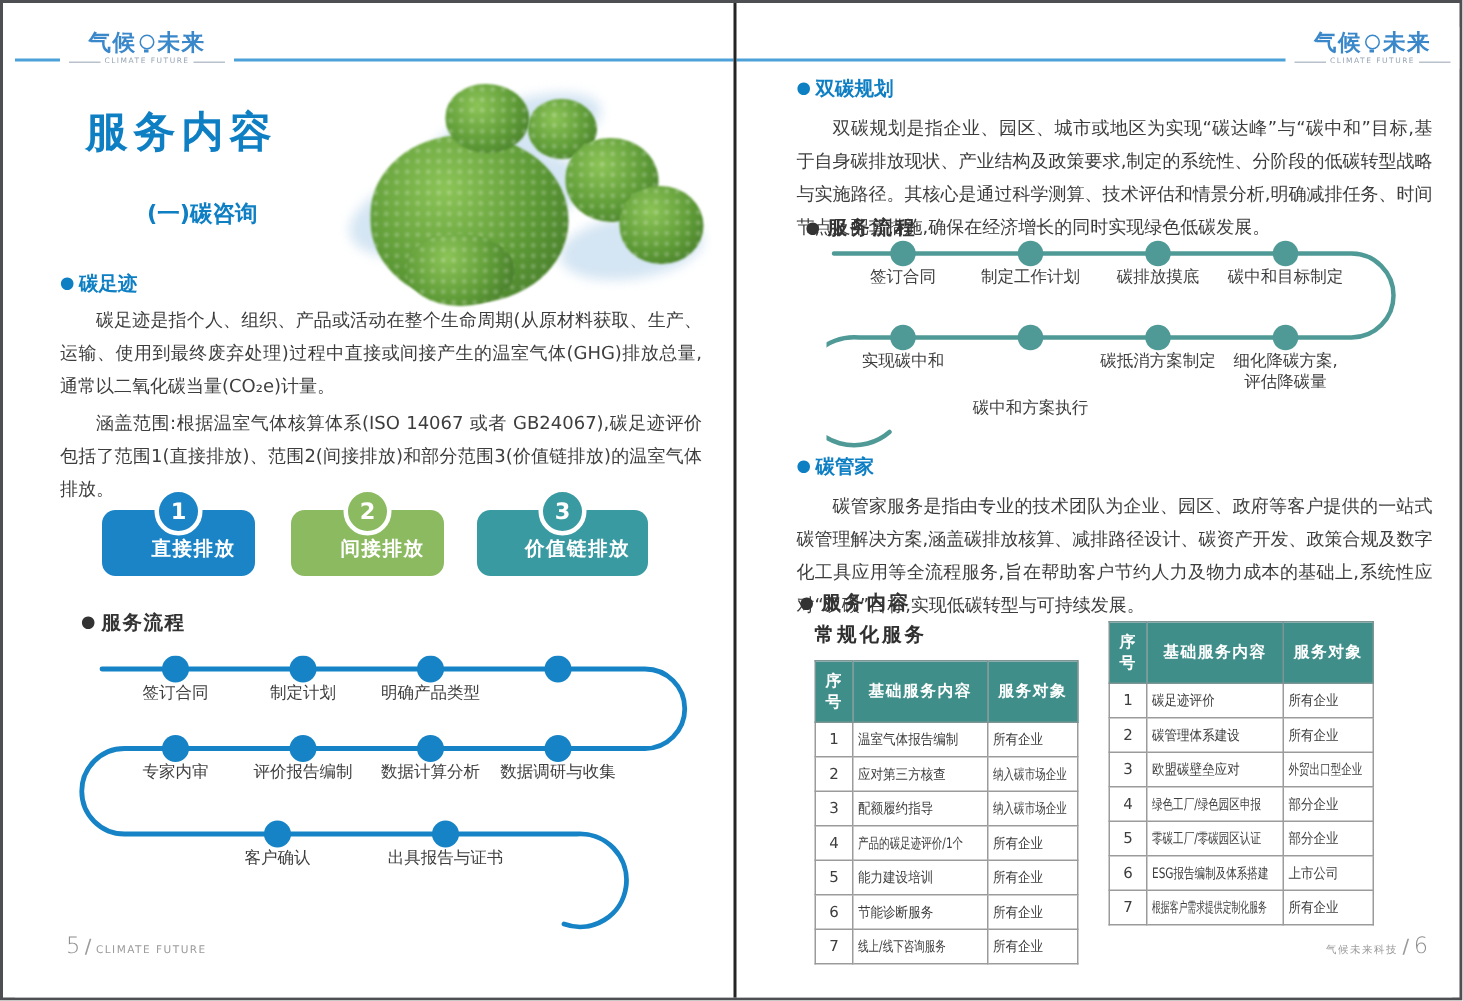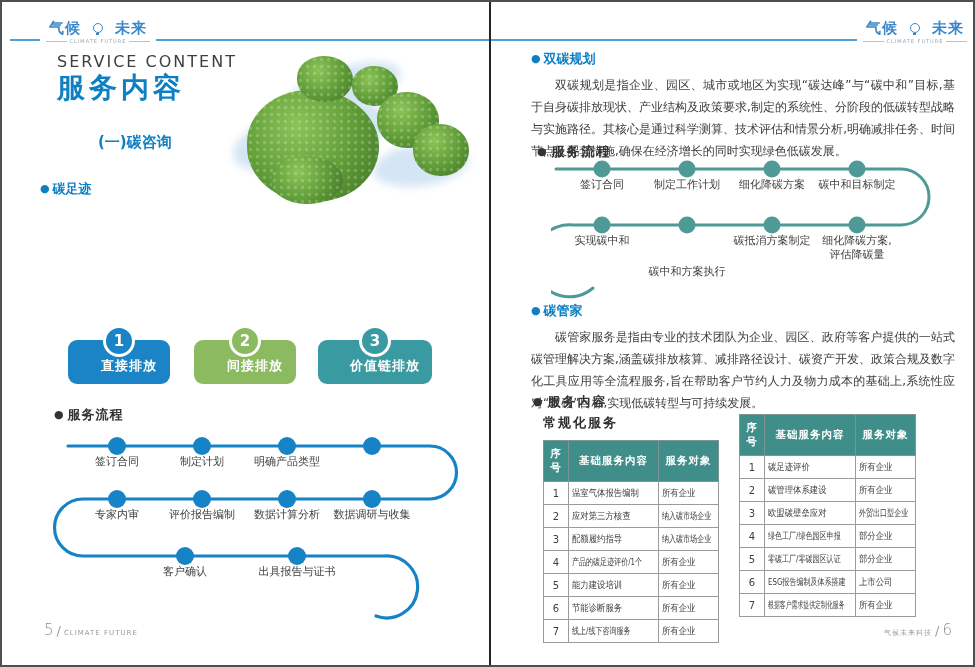--- a/index.html
+++ b/index.html
@@ -3,21 +3,21 @@
 <meta charset="utf-8">
 <style>
   html,body{margin:0;padding:0;background:#e8e8e8;}
   .canvas{position:relative;width:975px;height:667px;background:#fff;border:2px solid #4d4f52;box-sizing:border-box;font-family:"DejaVu Sans","Liberation Sans",sans-serif;overflow:hidden;}
   .divider{position:absolute;left:487px;top:0;width:2px;height:667px;background:#242424;}
   .page{position:absolute;top:0;height:663px;background:#fff;}
   .page-left{left:8px;width:479px;}
   .page-right{left:489px;width:477px;}
   .hline{position:absolute;top:37px;left:0;right:0;height:2px;background:#4ba1d8;}
   .logo{position:absolute;top:16px;background:#fff;z-index:2;padding:2px 6px;text-align:center;width:104px;}
-  .logo-cn{color:#3a87c9;font-weight:bold;font-size:15px;letter-spacing:1px;display:flex;align-items:center;justify-content:center;gap:12px;line-height:16px;}
+  .logo-cn{color:#3a87c9;font-weight:bold;font-size:15px;letter-spacing:1px;display:flex;align-items:center;justify-content:center;gap:2px;line-height:16px;}
   .bulb{width:8px;height:8px;border:1.5px solid #3a87c9;border-radius:50%;display:inline-block;position:relative;}
   .bulb::after{content:"";position:absolute;left:1.5px;bottom:-3px;width:3px;height:2.5px;background:#3a87c9;}
   .logo-en{display:flex;align-items:center;gap:3px;margin-top:2px;}
   .logo-en::before,.logo-en::after{content:"";flex:1;height:1px;background:#b9c2cc;}
   .logo-en span{font-size:5px;color:#97a5b4;letter-spacing:1px;white-space:nowrap;}
   .eyebrow{position:absolute;left:47px;top:50px;font-size:16px;color:#3f3f3f;letter-spacing:2px;}
   .big-title{position:absolute;left:47px;top:67px;font-size:28px;font-weight:bold;color:#0f7fc4;letter-spacing:4px;}
   .subtitle{position:absolute;left:88px;top:131px;font-size:15px;font-weight:bold;color:#0f7fc4;}
   .sec{position:absolute;font-size:13px;font-weight:bold;}
   .sec .bullet{font-size:11px;margin-right:3px;vertical-align:1px;}
@@ -69,40 +69,43 @@
       <div class="logo-cn">
         <span>气候</span>
         <span class="bulb"></span>
         <span>未来</span>
       </div>
       <div class="logo-en">
           <span>CLIMATE FUTURE</span>
         </div>
     </div>
 
-    <div class="eyebrow">SERVICE CONTENT</div>
     <div class="big-title">服务内容</div>
     <div class="subtitle">(一)碳咨询</div>
 
     <div class="forest">
       <div class="shadow-blob" style="left:6px;top:58px;width:160px;height:62px;transform:rotate(-14deg);"></div>
       <div class="shadow-blob" style="left:58px;top:20px;width:120px;height:44px;transform:rotate(-18deg);"></div>
       <div class="shadow-blob" style="left:148px;top:96px;width:96px;height:42px;transform:rotate(-8deg);"></div>
       <div class="tree-blob" style="left:22px;top:42px;width:132px;height:112px;"></div>
       <div class="tree-blob" style="left:72px;top:8px;width:56px;height:46px;"></div>
       <div class="tree-blob" style="left:127px;top:18px;width:46px;height:40px;"></div>
       <div class="tree-blob" style="left:152px;top:44px;width:62px;height:56px;"></div>
       <div class="tree-blob" style="left:188px;top:76px;width:56px;height:52px;"></div>
       <div class="tree-blob" style="left:46px;top:108px;width:72px;height:48px;"></div>
     </div>
 
     <div class="sec blue" style="left:30px;top:178px;">
       <span class="bullet">●</span><span>碳足迹</span>
     </div>
 
+    <div class="para-block" style="left:30px;top:200px;width:428px;">
+      <p>碳足迹是指个人、组织、产品或活动在整个生命周期(从原材料获取、生产、运输、使用到最终废弃处理)过程中直接或间接产生的温室气体(GHG)排放总量,通常以二氧化碳当量(CO₂e)计量。</p>
+      <p>涵盖范围:根据温室气体核算体系(ISO 14067 或者 GB24067),碳足迹评价包括了范围1(直接排放)、范围2(间接排放)和部分范围3(价值链排放)的温室气体排放。</p>
+    </div>
 
     <div class="scope scope1">
       <span class="num">1</span>
       <span class="lbl">直接排放</span>
     </div>
     <div class="scope scope2">
       <span class="num">2</span>
       <span class="lbl">间接排放</span>
     </div>
     <div class="scope scope3">
@@ -175,21 +178,21 @@
           <circle cx="136" cy="17" r="8.5" fill="#4f9a96"></circle>
           <circle cx="221" cy="17" r="8.5" fill="#4f9a96"></circle>
           <circle cx="306" cy="17" r="8.5" fill="#4f9a96"></circle>
         <circle cx="51" cy="73" r="8.5" fill="#4f9a96"></circle>
           <circle cx="136" cy="73" r="8.5" fill="#4f9a96"></circle>
           <circle cx="221" cy="73" r="8.5" fill="#4f9a96"></circle>
           <circle cx="306" cy="73" r="8.5" fill="#4f9a96"></circle>
       </svg>
       <div class="fl" style="left:51px;top:26px;">签订合同</div>
       <div class="fl" style="left:136px;top:26px;">制定工作计划</div>
-      <div class="fl" style="left:221px;top:26px;">细化降碳方案</div>
+      <div class="fl" style="left:221px;top:26px;">碳排放摸底</div>
       <div class="fl" style="left:306px;top:26px;">碳中和目标制定</div>
       <div class="fl" style="left:51px;top:82px;">实现碳中和</div>
       <div class="fl" style="left:136px;top:82px;margin-top:31px;">碳中和方案执行</div>
       <div class="fl" style="left:221px;top:82px;">碳抵消方案制定</div>
       <div class="fl" style="left:306px;top:82px;">细化降碳方案,
 评估降碳量</div>
     </div>
 
     <div class="sec blue" style="left:40px;top:300px;">
       <span class="bullet">●</span><span>碳管家</span>

